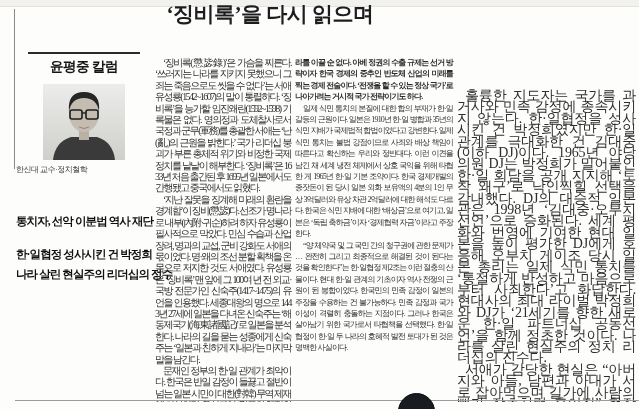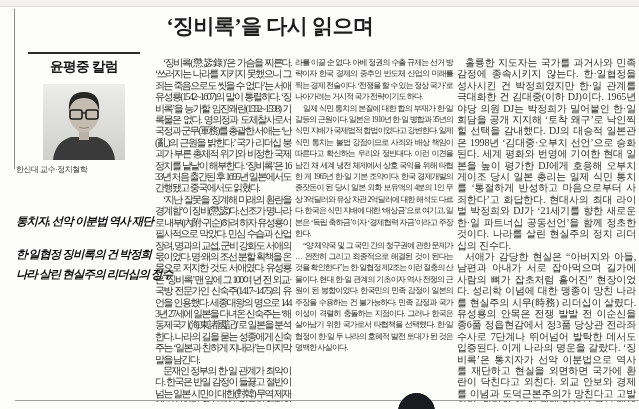--- a/index.html
+++ b/index.html
@@ -6,45 +6,45 @@
   html,body { width:639px; height:409px; overflow:hidden; }
   body {
     font-family:"Liberation Serif","DejaVu Serif",serif;
     background:#fdfdfb;
     position:relative;
   }
   .top-strip { position:absolute; left:0; top:0; width:639px; height:7px;
     background:#f2f1ee; border-bottom:1px solid #e2e1de; }
   .left-rule { position:absolute; left:14px; top:9px; width:1px; height:160px; background:#8a8a8a; }
 
-  .headline-wrap { position:absolute; left:0; top:12px; width:540px; text-align:center; }
+  .headline-wrap { position:absolute; left:0; top:0; width:540px; text-align:center; }
   .headline { font-size:21px; font-weight:bold; color:#1d1d1d; letter-spacing:-0.5px; }
 
   
   .sidebar { position:absolute; left:16px; top:46px; width:136px; }
   .sidebar-rule { width:112px; height:0; border-top:2px solid #2a2a2a; margin:6px auto 0 auto; }
   .column-name { text-align:center; font-size:13.5px; font-weight:bold; color:#141414;
     letter-spacing:-0.5px; margin-top:4px; }
   .photo-box { width:82px; height:76px; margin:8px auto 0 auto; overflow:hidden; }
   .photo-box svg { display:block; }
   .photo-caption { text-align:left; font-size:8px; color:#3f3f3f; letter-spacing:-0.5px; margin-top:4px; }
   .pull-quote { margin-top:36px; }
   .pull-quote.second { margin-top:13px; }
   .pq-line { font-size:11.5px; font-weight:bold; color:#101010; line-height:20px;
-    letter-spacing:-0.9px; white-space:nowrap;font-style:italic; }
+    letter-spacing:-0.9px; white-space:nowrap; }
 
   
   .article { position:absolute; left:155px; top:57px; width:481px; height:345px;
     display:flex; overflow:hidden; }
   .col { text-align:justify; color:#2d2d2d; line-height:11.4px; word-break:break-all; }
   .col p { text-indent:8px; }
-  .col p.cont { text-indent:0; }
+  .col p.cont { text-indent:0;font-weight:bold; }
   .col1 { width:136px; font-size:10px;   letter-spacing:-1.55px; margin-right:4px; }
   .col2 { width:158px; font-size:8px;   letter-spacing:-0.85px; margin-right:4px; }
-  .col3 { width:179px; font-size:10px; letter-spacing:-0.15px; }
+  .col3 { width:179px; font-size:14px; letter-spacing:-0.15px;margin-top:33px; }
 
   .bottom-rule { position:absolute; left:15px; top:400px; width:624px; height:1px; background:#9d9d9d; }
   .next-photo-circle { position:absolute; left:398px; top:393px; width:37px; height:37px;
     border-radius:50%; background:#181b20; border:1px solid #0c0e11; }
 </style>
 </head>
 <body>
 
 <div class="top-strip"></div>
 <div class="left-rule"></div>
@@ -74,21 +74,21 @@
       <line x1="39" y1="29" x2="43" y2="29" stroke="#1e1e1e" stroke-width="1.4"></line>
       <path d="M36 43 Q41 46 46 43" fill="none" stroke="#8f867c" stroke-width="1"></path>
     </svg>
   </div>
   <div class="photo-caption">한신대 교수·정치철학</div>
 
   <div class="pull-quote">
     <div class="pq-line">통치자, 선악 이분법 역사 재단</div>
   </div>
   <div class="pull-quote second">
-    <div class="pq-line">한·일협정 징비록의 건 박정희</div>
+    <div class="pq-line">한·일협정 성사시킨 건 박정희</div>
     <div class="pq-line">나라 살린 현실주의 리더십의 정수</div>
   </div>
 </div>
 
 <div class="article">
   <div class="col col1">
     <p>‘징비록(懲毖錄)’은 가슴을 찌른다. ‘쓰러지는 나라를 지키지 못했으니 그 죄는 죽음으로도 씻을 수 없다’는 서애 유성룡(1542~1607)의 말이 통렬하다. ‘징비록’을 능가할 임진왜란(1592~1598) 기록물은 없다. 영의정과 도체찰사로서 국정과 군무(軍務)를 총괄한 서애는 ‘난(亂)의 근원을 밝힌다.’ 국가 리더십 붕괴가 부른 총체적 위기와 비정한 국제정치를 낱낱이 해부한다. ‘징비록’은 1633년 처음 출간된 후 1695년 일본에서도 간행됐고 중국에서도 읽혔다.</p>
     <p>‘지난 잘못을 징계해 미래의 환란을 경계함’이 징비(懲毖)다. 선조가 명나라로 내부(內附·귀순)하려 하자 유성룡이 필사적으로 막았다. 민심 수습과 산업 장려, 명과의 교섭, 군비 강화도 서애의 몫이었다. 명·왜의 조선 분할 획책을 온몸으로 저지한 것도 서애였다. 유성룡은 ‘징비록’ 맨 앞에 그 100여 년 전 외교·국방 전문가인 신숙주(1417~1475)의 유언을 인용했다. 세종대왕의 명으로 1443년 27세에 일본을 다녀온 신숙주는 ‘해동제국기(海東諸國記)’로 일본을 분석한다. 나라의 길을 묻는 성종에게 신숙주는 ‘일본과 친하게 지내라’는 마지막 말을 남긴다.</p>
     <p>문재인 정부의 한·일 관계가 최악이다. 한국은 반일 감정이 들끓고 절반이 넘는 일본 시민이 대한(對韓) 무역 제재에 찬성한다. 유성룡이 ‘간교한 왜적의 용병(用兵)이 속이지 않는 법이 없다’고 개탄한 것처럼 음험한 아베 정부에 우리가 분노하는 건 당연하다. 하지만 분노만으로 나</p>
   </div>

